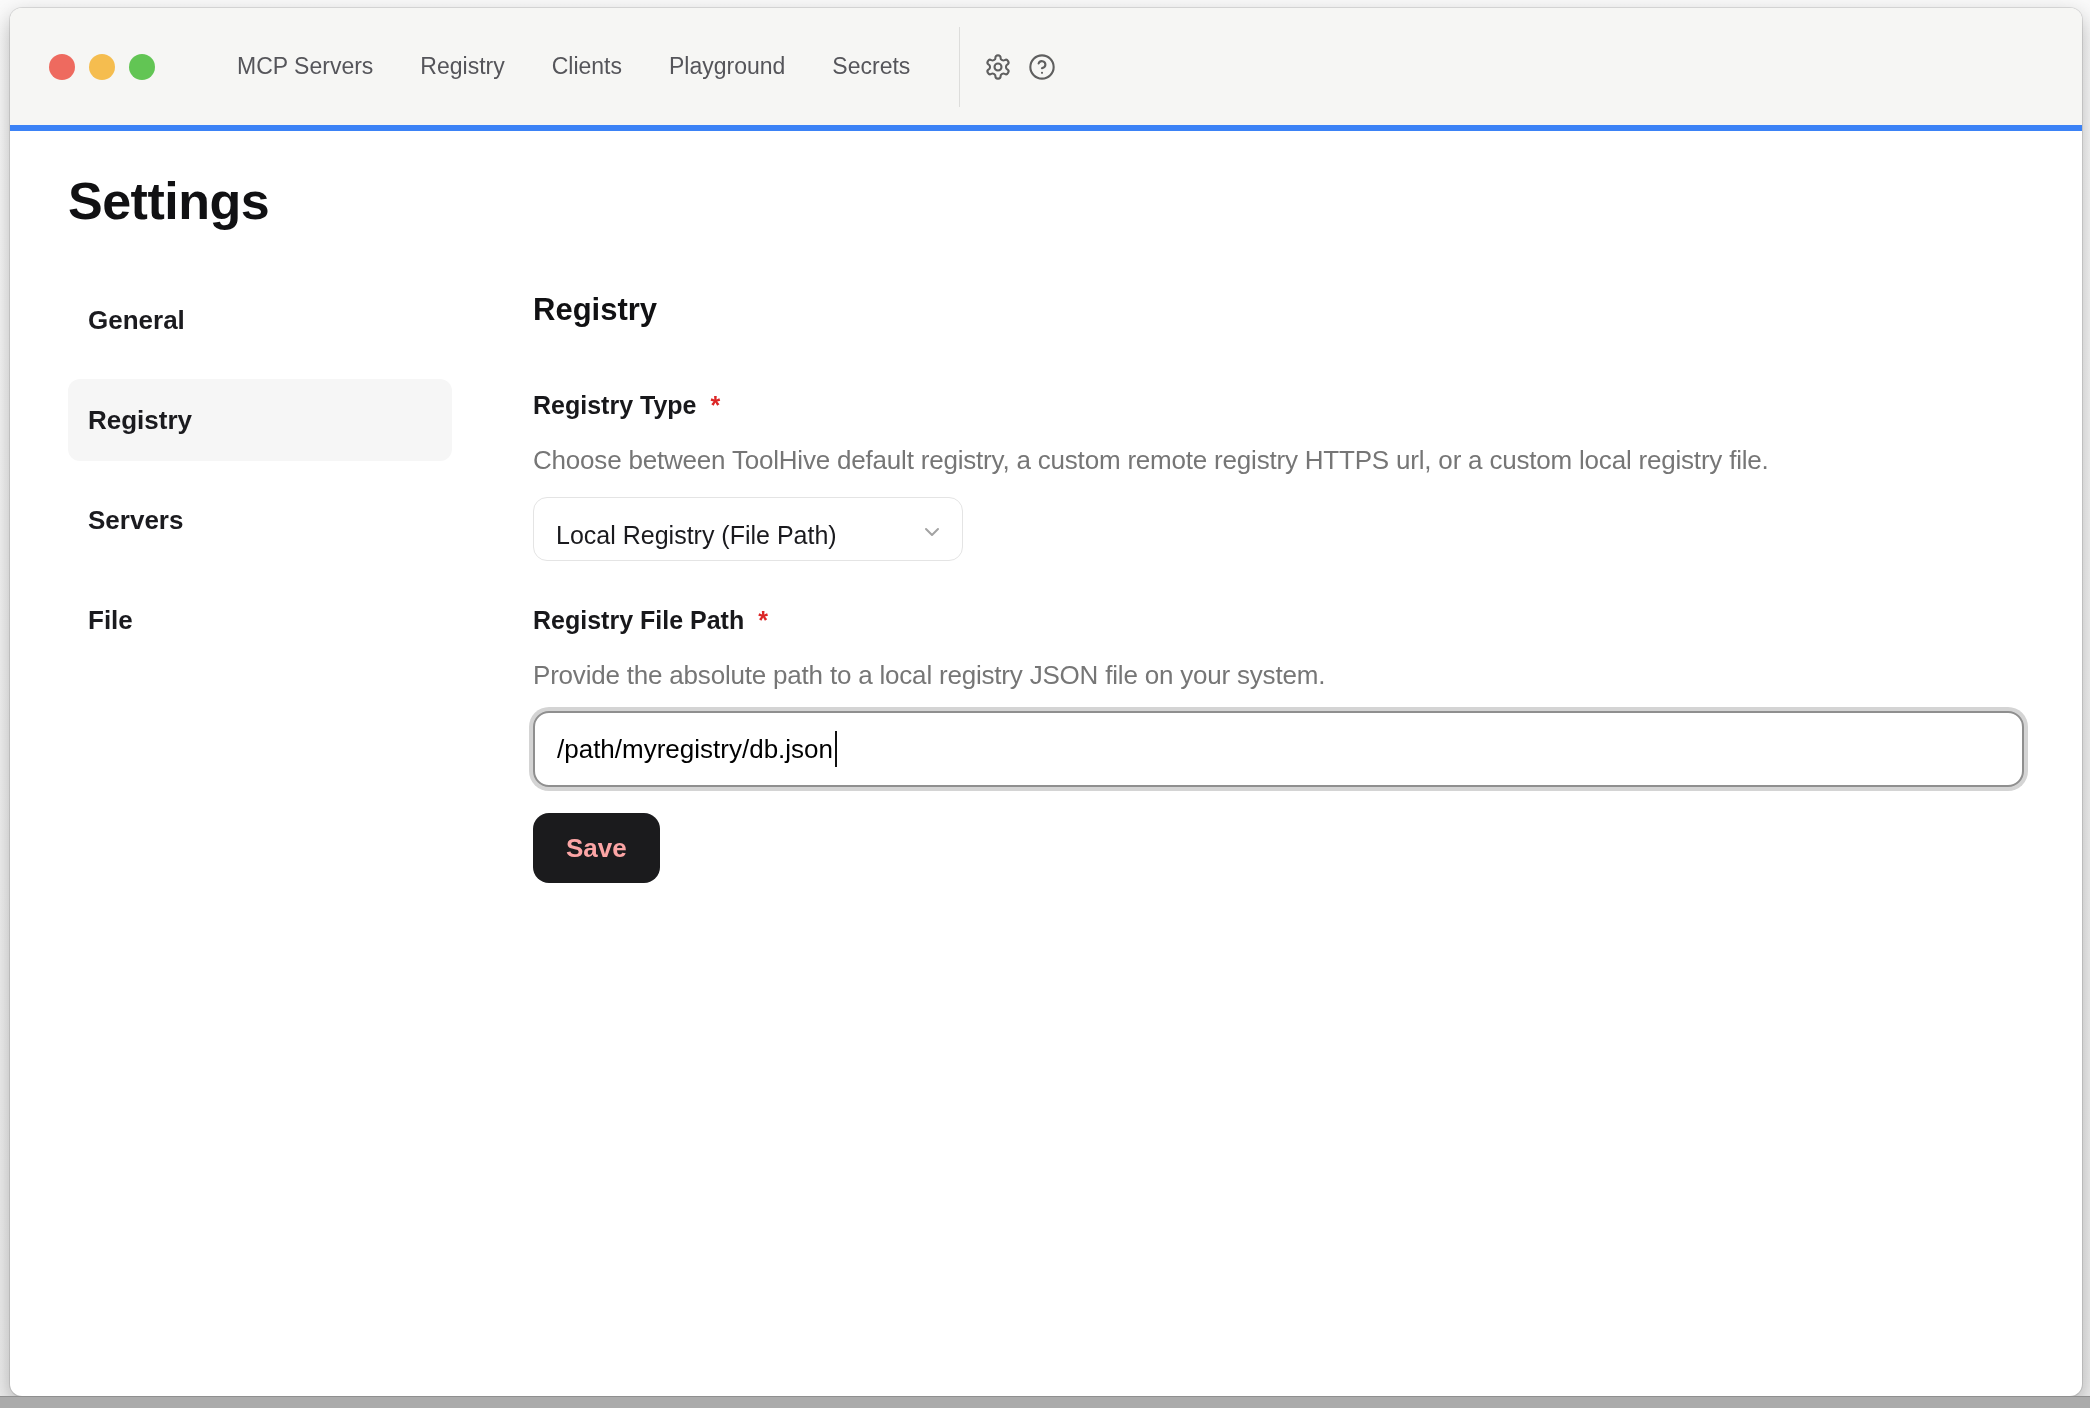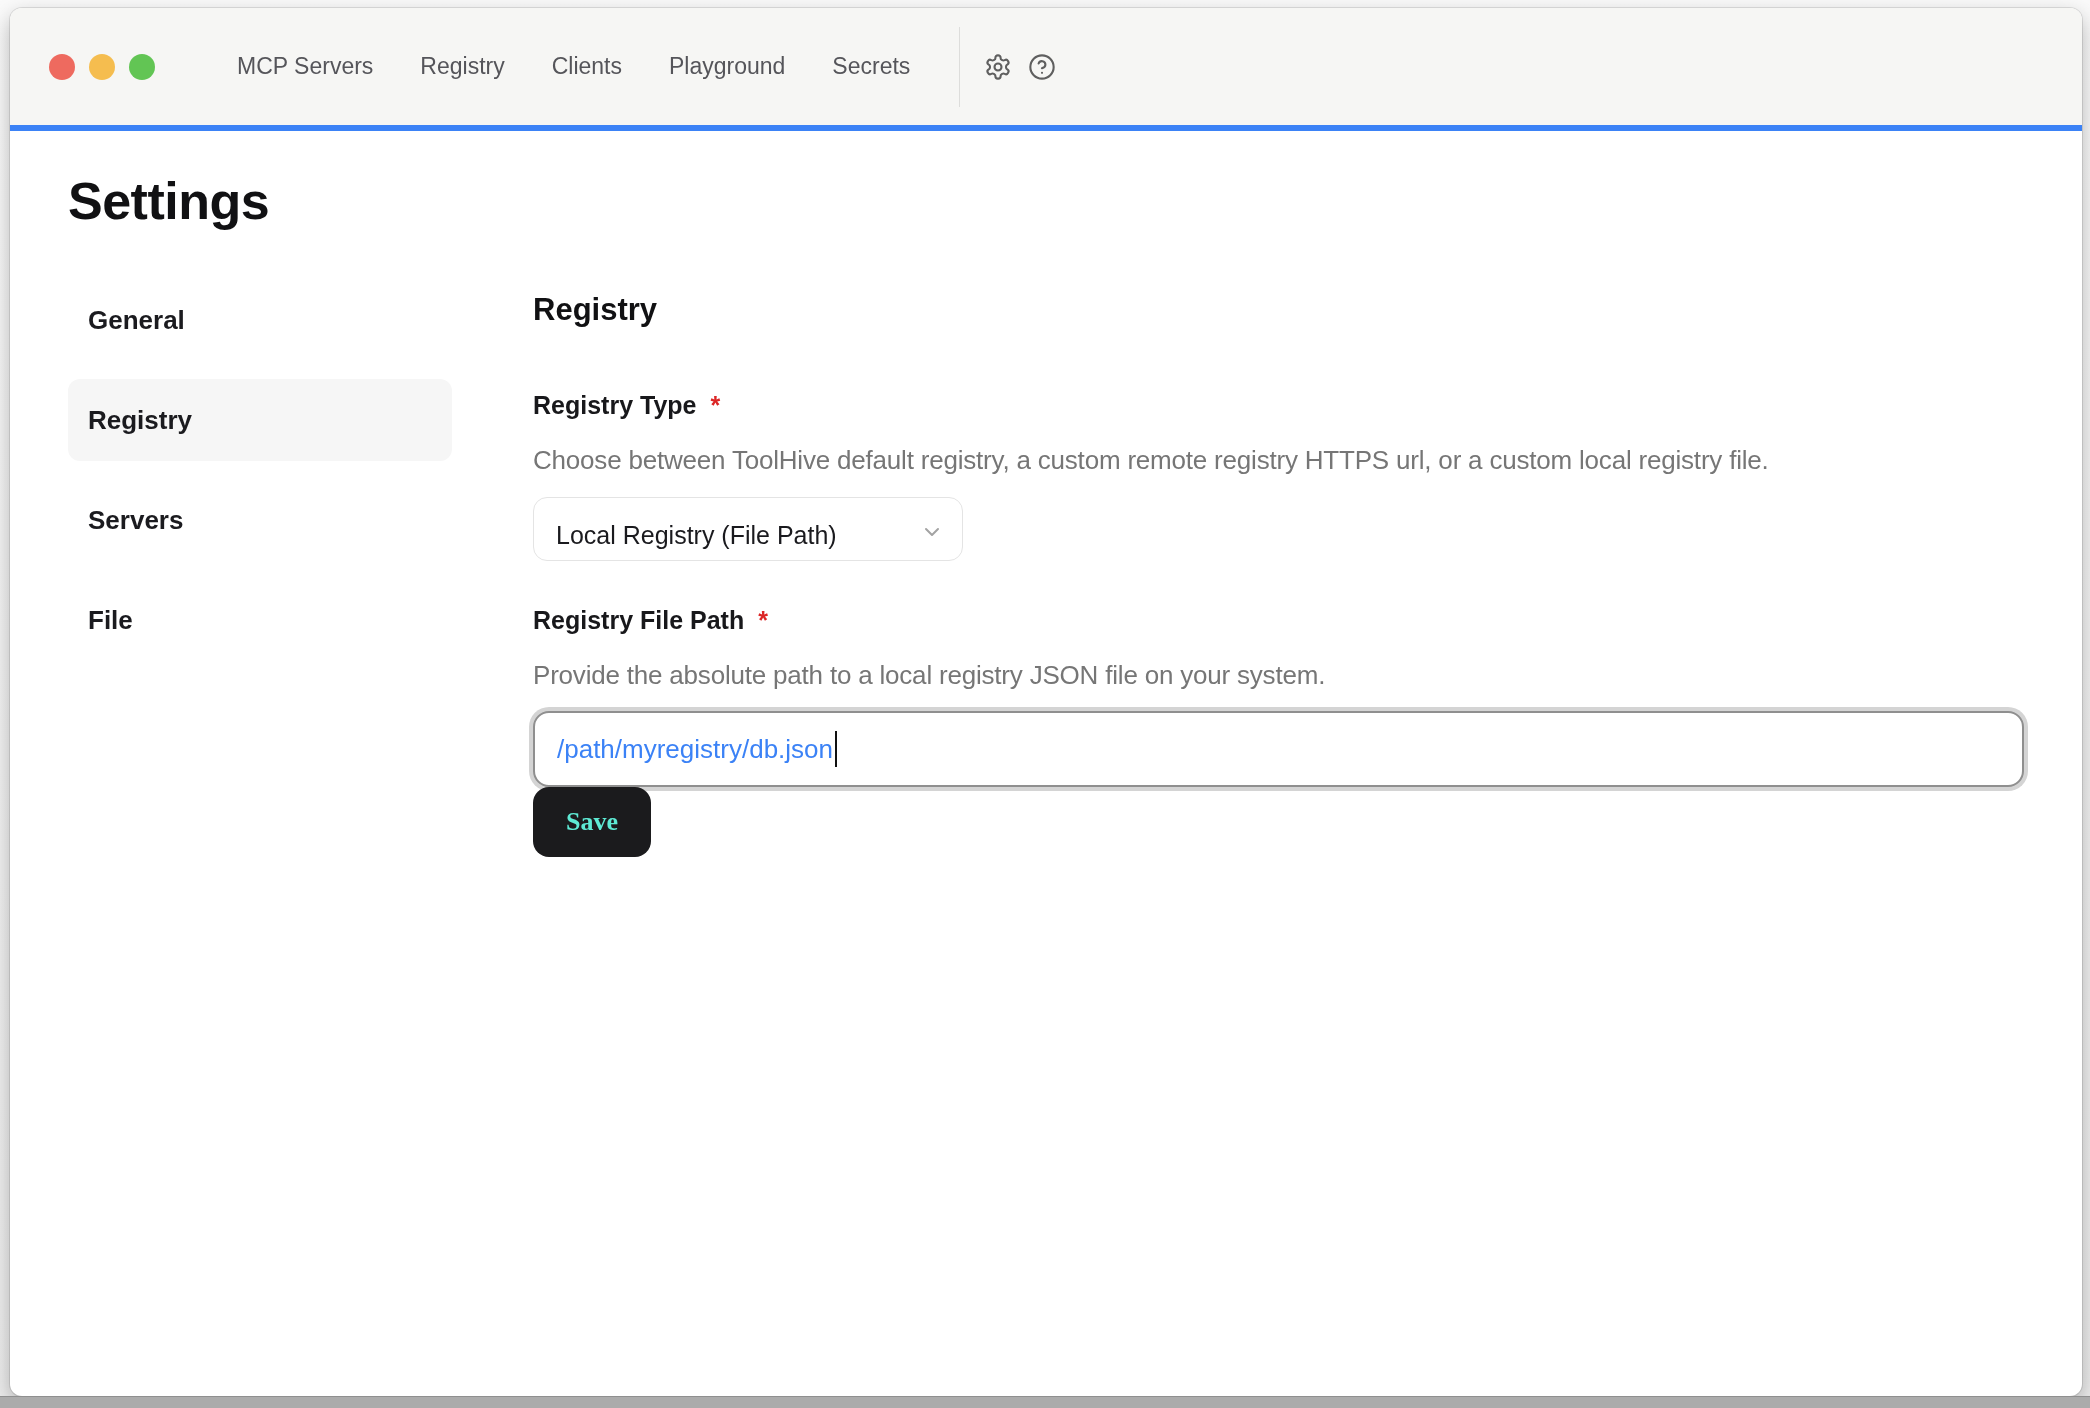--- a/index.html
+++ b/index.html
@@ -159,37 +159,38 @@
     width: 100%;
     height: 76px;
     background: #ffffff;
     border: 2px solid #8f8f8f;
     box-shadow: 0 0 0 4px #d4d4d4;
     border-radius: 16px;
     display: flex;
     align-items: center;
     padding: 0 22px;
     font-size: 26px;
-    color: #3b82f6;
+    color: #000000;
     cursor: text;
   }
   .caret {
     display: inline-block;
     width: 2px; height: 36px;
     background: #111;
     margin-left: 2px;
     animation: blink 1.1s step-end infinite;
   }
   @keyframes blink { 50% { opacity: 0; } }
   .save-btn {
+    margin-top: 26px;
     height: 70px;
     padding: 0 33px;
     background: #1b1b1d;
-    color: #5eead4;
-    font-family: Liberation Serif, serif;
+    color: #fca5a5;
+    font-family: Liberation Sans, sans-serif;
     font-size: 26px;
     font-weight: 700;
     border: none;
     border-radius: 16px;
     cursor: pointer;
   }
 </style>
 </head>
 <body>
 

